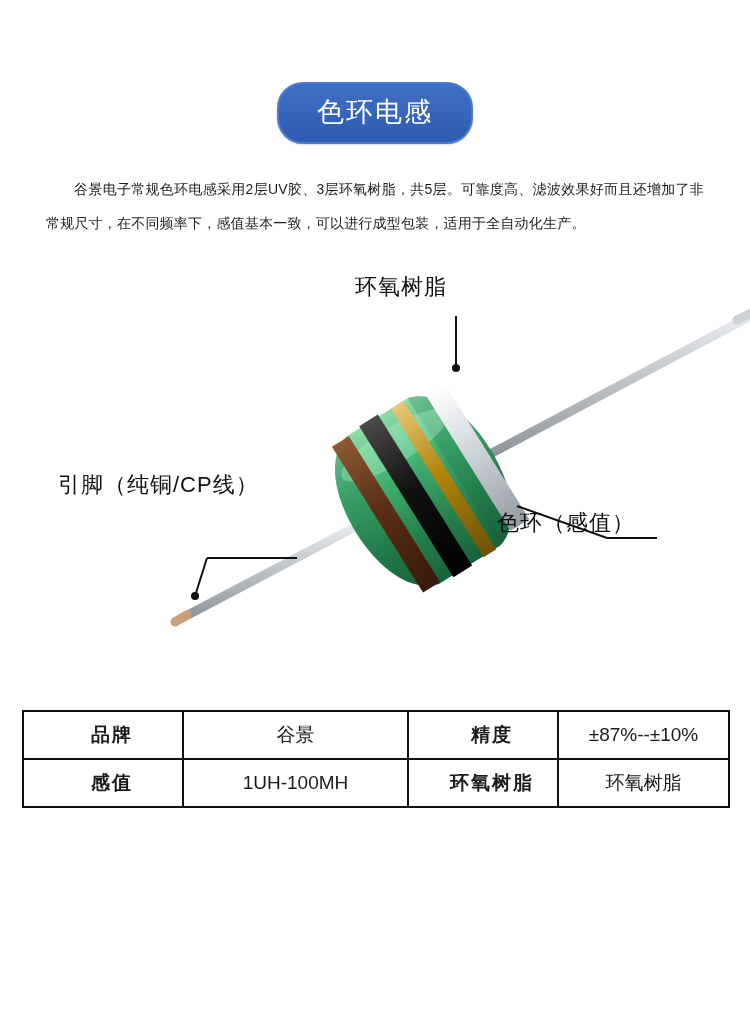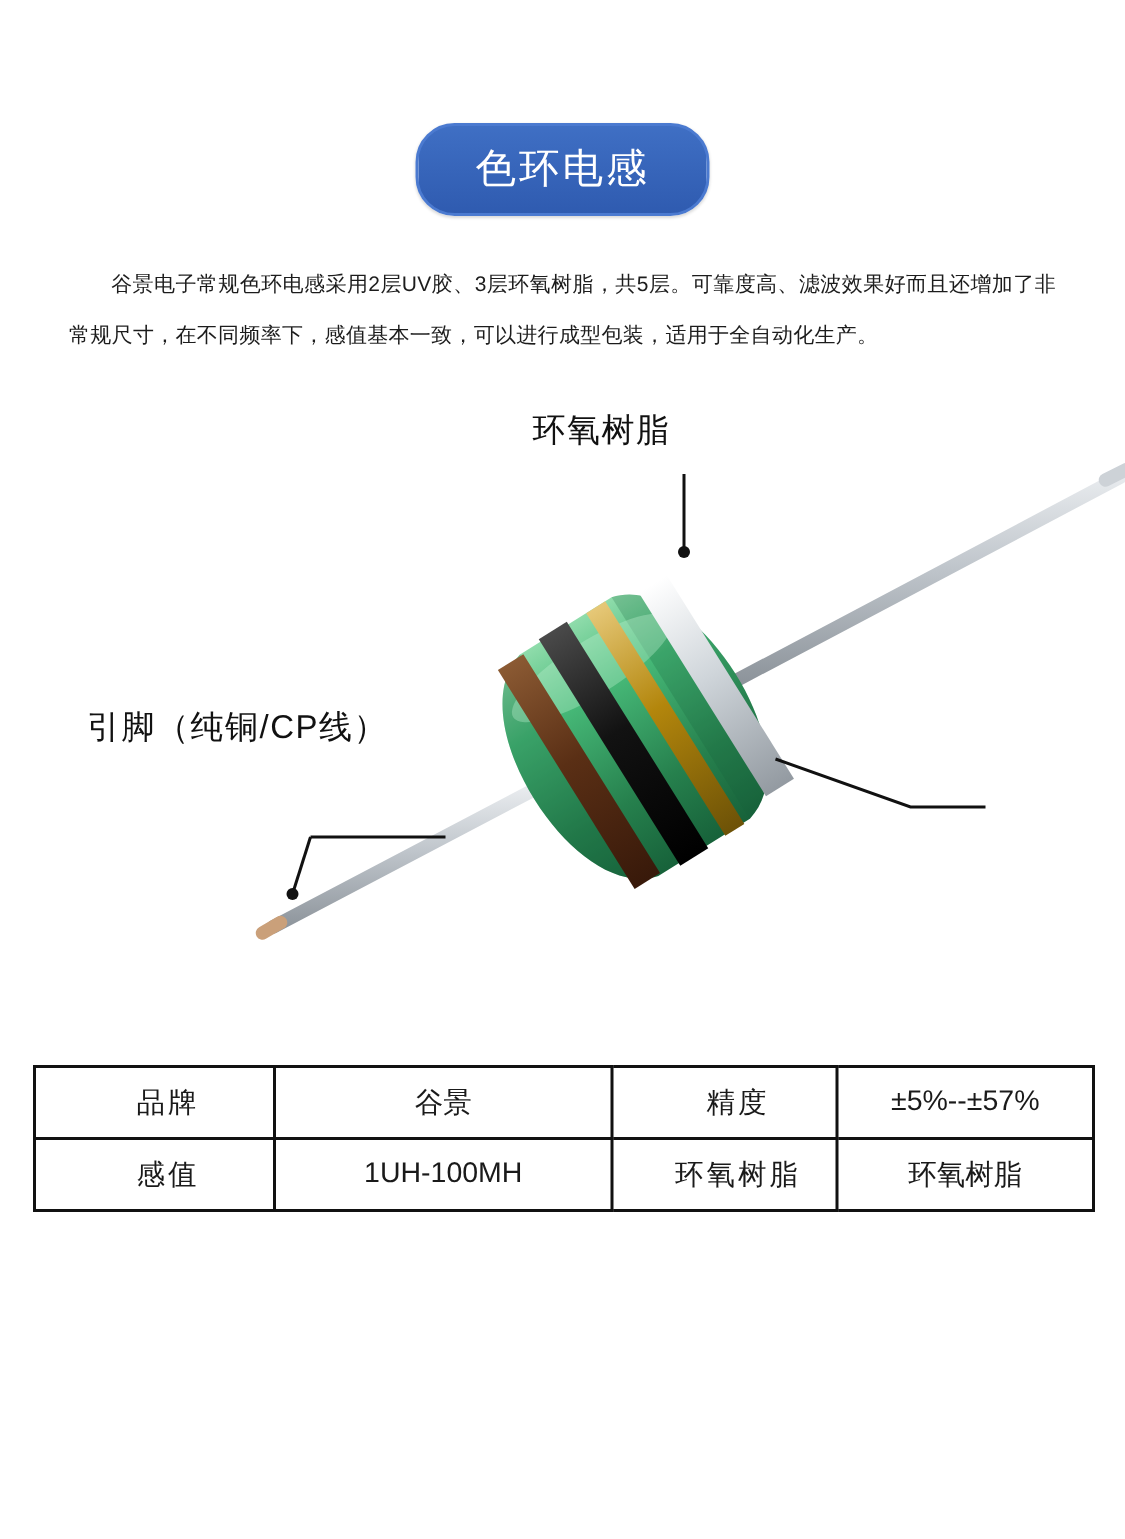--- a/index.html
+++ b/index.html
@@ -78,21 +78,21 @@
   }
   table.spec td {
     border: 2px solid #111;
     height: 46px;
     font-size: 19px;
     text-align: center;
     vertical-align: middle;
     padding: 0 2px;
   }
   table.spec td.key {
-    font-weight: normal;
+    font-weight: bold;
     letter-spacing: 2px;
     padding-left: 20px;
   }
   .col-k1 { width: 160px; }
   .col-v1 { width: 225px; }
   .col-k2 { width: 150px; }
   .col-v2 { width: 171px; }
 </style>
 </head>
 <body>
@@ -184,36 +184,37 @@
       <path d="M160,300 L250,300"></path>
     </g>
     <g fill="#111">
       <circle cx="409" cy="110" r="4"></circle>
       <circle cx="148" cy="338" r="4"></circle>
     </g>
   </svg>
 
   <div class="fig-label" id="label-resin">环氧树脂</div>
   <div class="fig-label" id="label-lead">引脚（纯铜/CP线）</div>
+  <div class="fig-label" id="label-ring">色环（感值）</div>
 </div>
 
 <div class="table-wrap">
   <table class="spec">
     <colgroup>
       <col class="col-k1">
         <col class="col-v1">
         <col class="col-k2">
         <col class="col-v2">
     </colgroup>
     <tbody>
       <tr>
         <td class="key">品牌</td>
         <td>谷景</td>
         <td class="key">精度</td>
-        <td>±5%--±57%</td>
+        <td>±87%--±10%</td>
       </tr>
       <tr>
         <td class="key">感值</td>
         <td>1UH-100MH</td>
         <td class="key">环氧树脂</td>
         <td>环氧树脂</td>
       </tr>
     </tbody>
   </table>
 </div>

